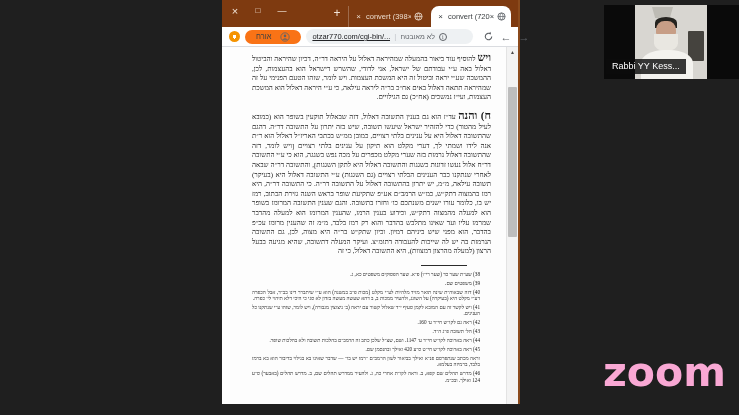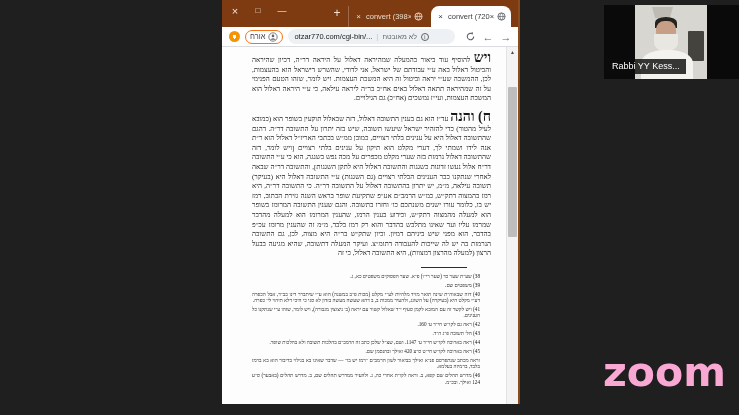--- a/index.html
+++ b/index.html
@@ -24,40 +24,40 @@
   .tab-active { left:209px; background:#fff; color:#3c4043; border-radius:8px 8px 0 0; }
   .tab-close { font-size:8px; width:9px; text-align:center; flex:0 0 auto; }
   .tab-title { direction:ltr; white-space:nowrap; overflow:hidden; flex:1; }
   .globe { flex:0 0 auto; display:block; }
 
   .toolbar { position:absolute; left:0; top:27px; right:0; height:20px; background:#fff;
              border-bottom:1px solid #dadce0; display:flex; align-items:center;
              padding:0 7px; gap:5px; }
   .ext-icon { width:11px; height:11px; border-radius:50%;
               background:radial-gradient(circle at 50% 50%, #fff 0 2px, #f59300 2px); flex:0 0 auto; }
-  .profile-chip { height:14px; border:1px solid #f97316; border-radius:8px; display:flex;
-                  align-items:center; gap:3px; padding:0 4px; font-size:7.5px; color:#3c4043; flex:0 0 auto; }
+  .profile-chip { height:14px; border:7px solid #f97316; border-radius:8px; display:flex;
+                  align-items:center; gap:9px; padding:0 4px; font-size:7.5px; color:#3c4043; flex:0 0 auto; }
   .url-pill { width:167px; height:15px; background:#eef1f3; border-radius:8px; display:flex;
               align-items:center; padding:0 6px; gap:4px; flex:0 0 auto; direction:ltr; }
-  .url-text { font-size:7.5px; color:#202124; white-space:nowrap; overflow:hidden; }
+  .url-text { font-size:7.5px; color:#202124; white-space:nowrap; overflow:hidden;text-decoration:underline; }
   .url-divider { font-size:8px; color:#c3c6ca; }
   .sec-text { font-size:7px; color:#5f6368; white-space:nowrap; }
   .info-icon { width:8px; height:8px; border:1px solid #5f6368; border-radius:50%; color:#5f6368;
                font-size:6px; line-height:6px; text-align:center; font-family:"Liberation Serif",serif; flex:0 0 auto; }
   .tb-spacer { flex:1; }
   .nav-glyph { font-size:11px; color:#5f6368; width:13px; text-align:center; flex:0 0 auto; }
   .reload-icon { flex:0 0 auto; display:block; }
 
   
   .page-area { position:absolute; left:0; top:47px; right:12px; bottom:0; background:#fdfdfd;
                overflow:hidden; direction:rtl;
                font-family:"Liberation Serif","DejaVu Serif",serif; color:#1a1a1a; }
   .page-inner { padding:6px 15px 0 30px; text-align:justify; }
   .para { font-size:7px; line-height:9.6px; margin-bottom:8px; }
-  .para-lead { font-weight:bold; font-size:14px; }
+  .para-lead { font-weight:bold; font-size:11px; }
   .fn-rule { width:46px; height:1px; background:#2b2b2b; margin:4px 24px 5px auto; }
   .footnotes { font-size:5.2px; line-height:6.4px; }
   .fn { margin-bottom:2.5px; padding-right:11px; text-align:justify; }
 
   .scrollbar { position:absolute; top:47px; right:0; width:12px; bottom:0; background:#f3f3f3;
                border-left:1px solid #e3e3e3; }
   .scroll-up { width:100%; text-align:center; font-size:5px; color:#4a4a4a; padding-top:2px; }
   .scroll-thumb { position:absolute; left:1px; top:40px; width:9px; height:150px;
                   background:#bdbdbd; border-radius:1px; }
 

